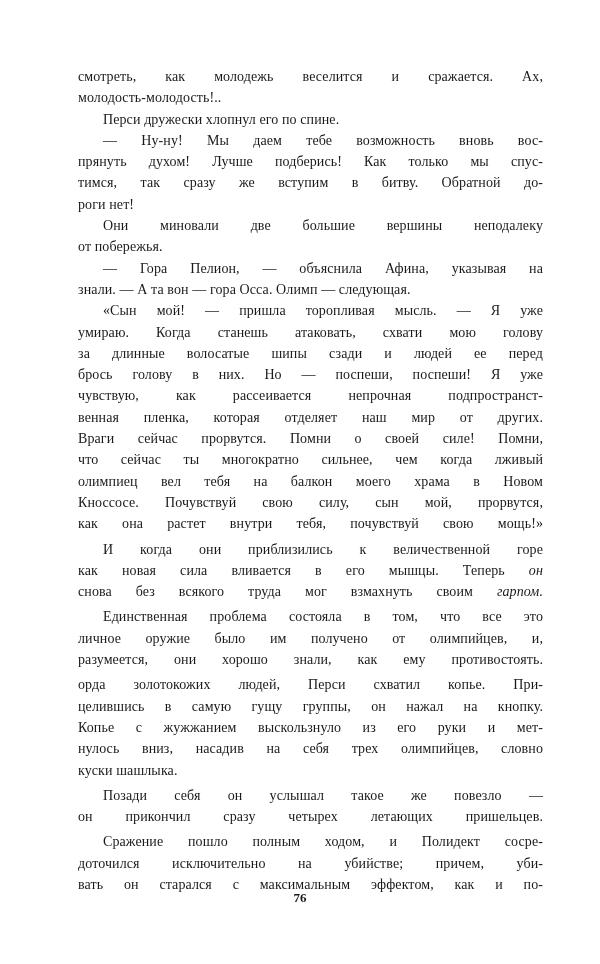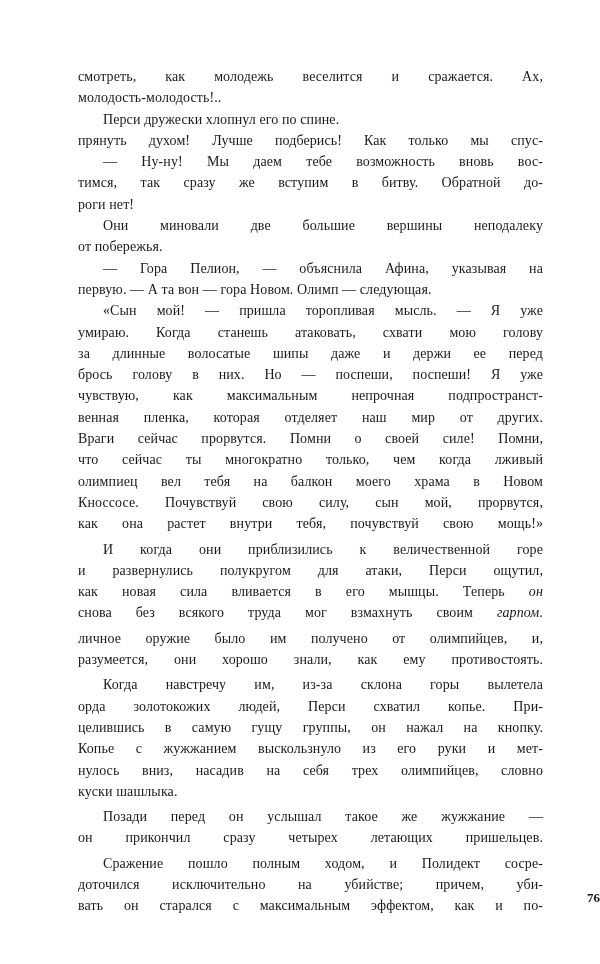--- a/index.html
+++ b/index.html
@@ -12,66 +12,65 @@
     }
     .line {
       height: 21.3px; line-height: 21.3px; font-size: 14px; white-space: nowrap;
       text-align: justify; text-align-last: justify; letter-spacing: 0.1px;
     }
     .line.last { text-align-last: left; }
     .line.indent { padding-left: 25px; font-family: Liberation Serif, serif; }
     .gap { height: 4px; }
     em { }
     .page-number {
-      position: absolute; left: 0; width: 600px; top: 890px; text-align: right;
+      position: absolute; left: 0; width: 600px; top: 890px; text-align: center;
       font-size: 13px; font-weight: bold;
     }
   </style>
 </head>
 <body>
 
 <div class="page" id="page-body">
     <div class="line"><span>смотреть, как молодежь веселится и сражается. Ах,</span></div>
     <div class="line last"><span>молодость-молодость!..</span></div>
     <div class="line indent last"><span>Перси дружески хлопнул его по спине.</span></div>
+    <div class="line indent"><span>— Ну-ну! Мы даем тебе возможность вновь вос-</span></div>
     <div class="line"><span>прянуть духом! Лучше подберись! Как только мы спус-</span></div>
-    <div class="line indent"><span>— Ну-ну! Мы даем тебе возможность вновь вос-</span></div>
     <div class="line"><span>тимся, так сразу же вступим в битву. Обратной до-</span></div>
     <div class="line last"><span>роги нет!</span></div>
     <div class="line indent"><span>Они миновали две большие вершины неподалеку</span></div>
     <div class="line last"><span>от побережья.</span></div>
     <div class="line indent"><span>— Гора Пелион, — объяснила Афина, указывая на</span></div>
-    <div class="line last"><span>первую. — А та вон — гора Новом. Олимп — следующая.</span></div>
+    <div class="line last"><span>знали. — А та вон — гора Осса. Олимп — следующая.</span></div>
     <div class="line indent"><span>«Сын мой! — пришла торопливая мысль. — Я уже</span></div>
     <div class="line"><span>умираю. Когда станешь атаковать, схвати мою голову</span></div>
-    <div class="line"><span>за длинные волосатые шипы даже и держи ее перед</span></div>
+    <div class="line"><span>за длинные волосатые шипы сзади и людей ее перед</span></div>
     <div class="line"><span>брось голову в них. Но — поспеши, поспеши! Я уже</span></div>
-    <div class="line"><span>чувствую, как максимальным непрочная подпространст-</span></div>
+    <div class="line"><span>чувствую, как рассеивается непрочная подпространст-</span></div>
     <div class="line"><span>венная пленка, которая отделяет наш мир от других.</span></div>
     <div class="line"><span>Враги сейчас прорвутся. Помни о своей силе! Помни,</span></div>
-    <div class="line"><span>что сейчас ты многократно только, чем когда лживый</span></div>
+    <div class="line"><span>что сейчас ты многократно сильнее, чем когда лживый</span></div>
     <div class="line"><span>олимпиец вел тебя на балкон моего храма в Новом</span></div>
     <div class="line"><span>Кноссосе. Почувствуй свою силу, сын мой, прорвутся,</span></div>
     <div class="line"><span>как она растет внутри тебя, почувствуй свою мощь!»</span></div>
     <div class="gap"></div>
     <div class="line indent"><span>И когда они приблизились к величественной горе</span></div>
-    <div class="line"><span>и развернулись полукругом для атаки, Перси ощутил,</span></div>
     <div class="line"><span>как новая сила вливается в его мышцы. Теперь</span> <em>он</em></div>
     <div class="line"><span>снова без всякого труда мог взмахнуть своим</span> <em>гарпом.</em></div>
     <div class="gap"></div>
+    <div class="line indent"><span>Единственная проблема состояла в том, что все это</span></div>
     <div class="line"><span>личное оружие было им получено от олимпийцев, и,</span></div>
     <div class="line"><span>разумеется, они хорошо знали, как ему противостоять.</span></div>
     <div class="gap"></div>
-    <div class="line indent"><span>Когда навстречу им, из-за склона горы вылетела</span></div>
     <div class="line"><span>орда золотокожих людей, Перси схватил копье. При-</span></div>
     <div class="line"><span>целившись в самую гущу группы, он нажал на кнопку.</span></div>
     <div class="line"><span>Копье с жужжанием выскользнуло из его руки и мет-</span></div>
     <div class="line"><span>нулось вниз, насадив на себя трех олимпийцев, словно</span></div>
     <div class="line last"><span>куски шашлыка.</span></div>
     <div class="gap"></div>
-    <div class="line indent"><span>Позади перед он услышал такое же жужжание —</span></div>
+    <div class="line indent"><span>Позади себя он услышал такое же повезло —</span></div>
     <div class="line"><span>он прикончил сразу четырех летающих пришельцев.</span></div>
     <div class="gap"></div>
     <div class="line indent"><span>Сражение пошло полным ходом, и Полидект сосре-</span></div>
     <div class="line"><span>доточился исключительно на убийстве; причем, уби-</span></div>
     <div class="line"><span>вать он старался с максимальным эффектом, как и по-</span></div>
   </div>
 <div class="page-number">76</div>
 
 </body></html>

